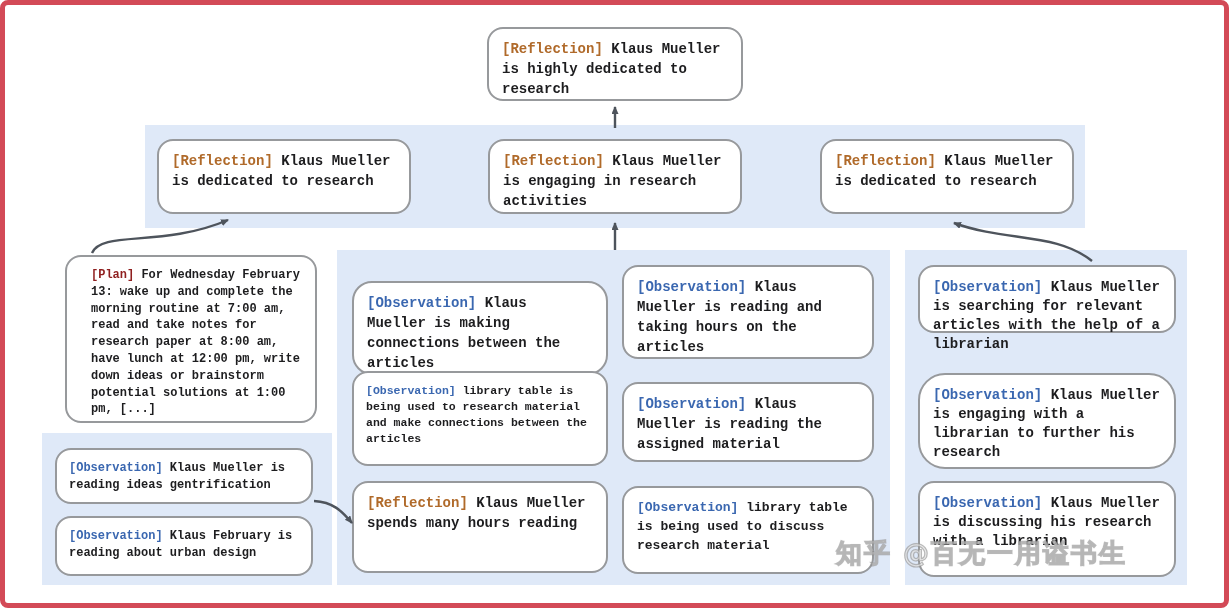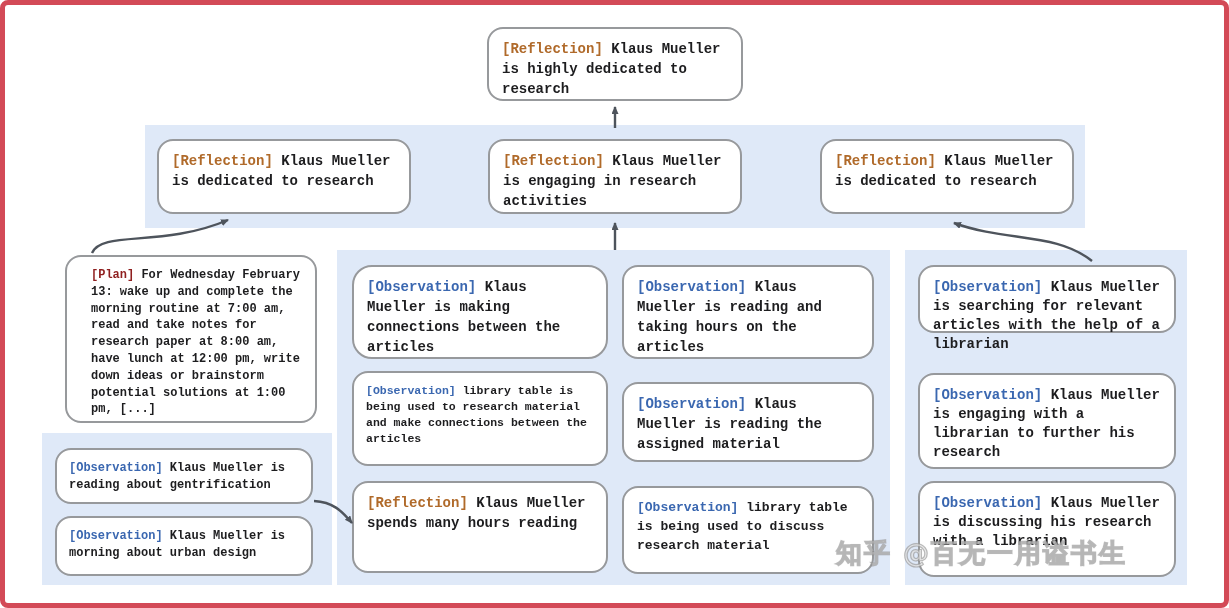--- a/index.html
+++ b/index.html
@@ -80,28 +80,28 @@
     <span>Klaus Mueller is dedicated to research</span>
   </div>
 
   <div class="node sz12" style="left:65px;top:255px;width:252px;height:168px;padding-left:24px;">
     <span class="tag plan">[Plan]</span>
     <span>For Wednesday February 13: wake up and complete the morning routine at 7:00 am, read and take notes for research paper at 8:00 am, have lunch at 12:00 pm, write down ideas or brainstorm potential solutions at 1:00 pm, [...]</span>
   </div>
 
   <div class="node sz12" style="left:55px;top:448px;width:258px;height:56px;">
     <span class="tag observation">[Observation]</span>
-    <span>Klaus Mueller is reading about gentrification</span>
+    <span>Klaus Mueller is reading ideas gentrification</span>
   </div>
   <div class="node sz12" style="left:55px;top:516px;width:258px;height:60px;">
     <span class="tag observation">[Observation]</span>
-    <span>Klaus Mueller is morning about urban design</span>
+    <span>Klaus February is reading about urban design</span>
   </div>
 
-  <div class="node" style="left:352px;top:265px;width:256px;height:94px;border-radius:20px;">
+  <div class="node" style="left:352px;top:281px;width:256px;height:94px;border-radius:20px;">
     <span class="tag observation">[Observation]</span>
     <span>Klaus Mueller is making connections between the articles</span>
   </div>
   <div class="node sz11" style="left:352px;top:371px;width:256px;height:95px;">
     <span class="tag observation">[Observation]</span>
     <span>library table is being used to research material and make connections between the articles</span>
   </div>
   <div class="node" style="left:352px;top:481px;width:256px;height:92px;">
     <span class="tag reflection">[Reflection]</span>
     <span>Klaus Mueller spends many hours reading</span>
@@ -117,21 +117,21 @@
   </div>
   <div class="node sz13" style="left:622px;top:486px;width:252px;height:88px;">
     <span class="tag observation">[Observation]</span>
     <span>library table is being used to discuss research material</span>
   </div>
 
   <div class="node" style="left:918px;top:265px;width:258px;height:68px;line-height:1.35;">
     <span class="tag observation">[Observation]</span>
     <span>Klaus Mueller is searching for relevant articles with the help of a librarian</span>
   </div>
-  <div class="node" style="left:918px;top:373px;width:258px;height:96px;line-height:1.35;">
+  <div class="node" style="left:918px;top:373px;width:258px;height:96px;line-height:1.35;border-radius:27px;">
     <span class="tag observation">[Observation]</span>
     <span>Klaus Mueller is engaging with a librarian to further his research</span>
   </div>
   <div class="node" style="left:918px;top:481px;width:258px;height:96px;line-height:1.35;">
     <span class="tag observation">[Observation]</span>
     <span>Klaus Mueller is discussing his research with a librarian</span>
   </div>
 
   <div class="watermark">知乎 @百无一用谥书生</div>
 

